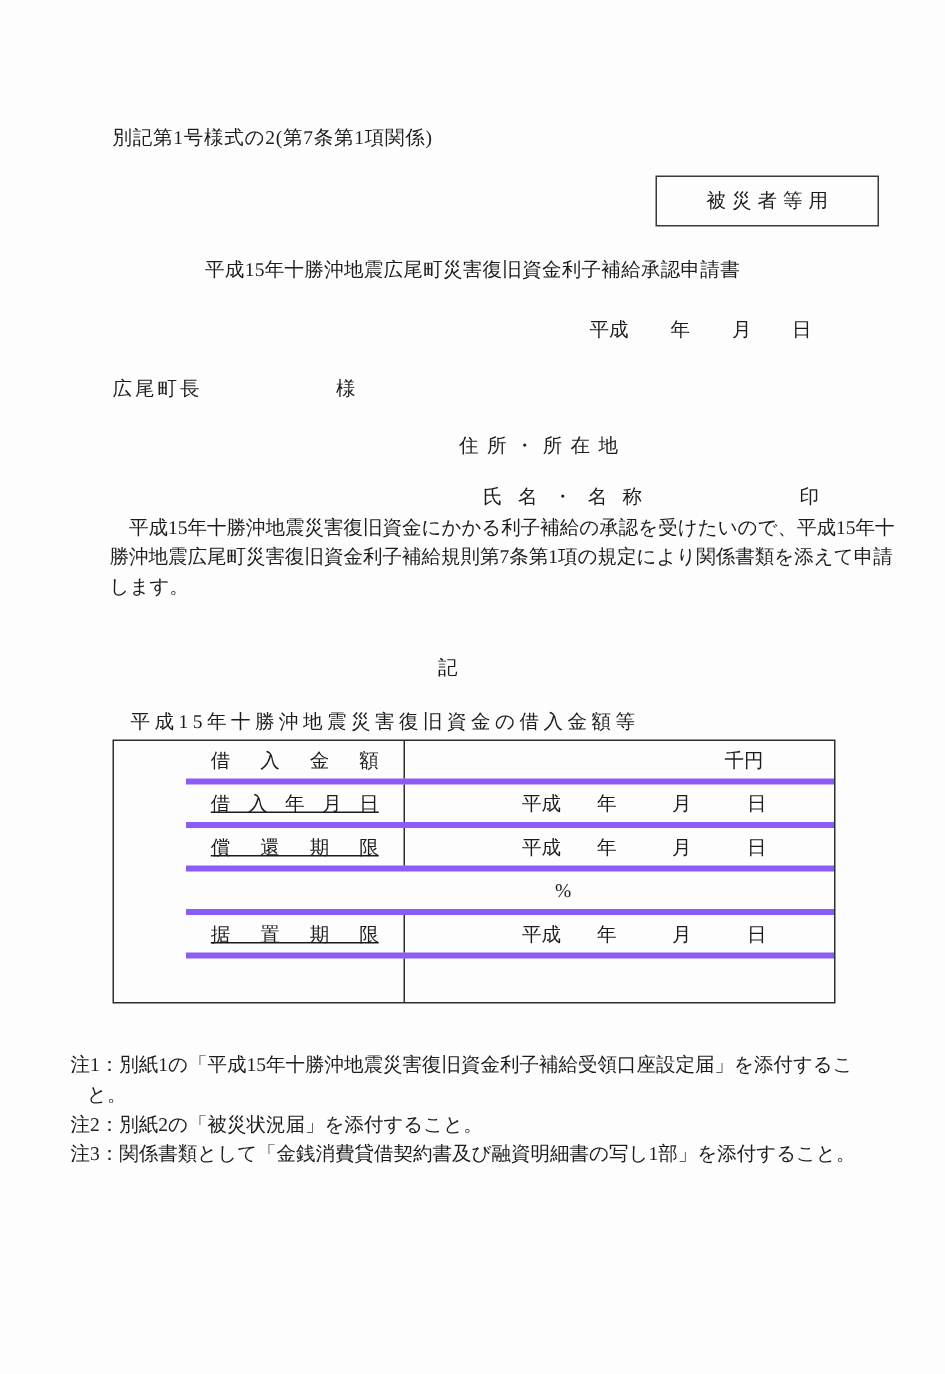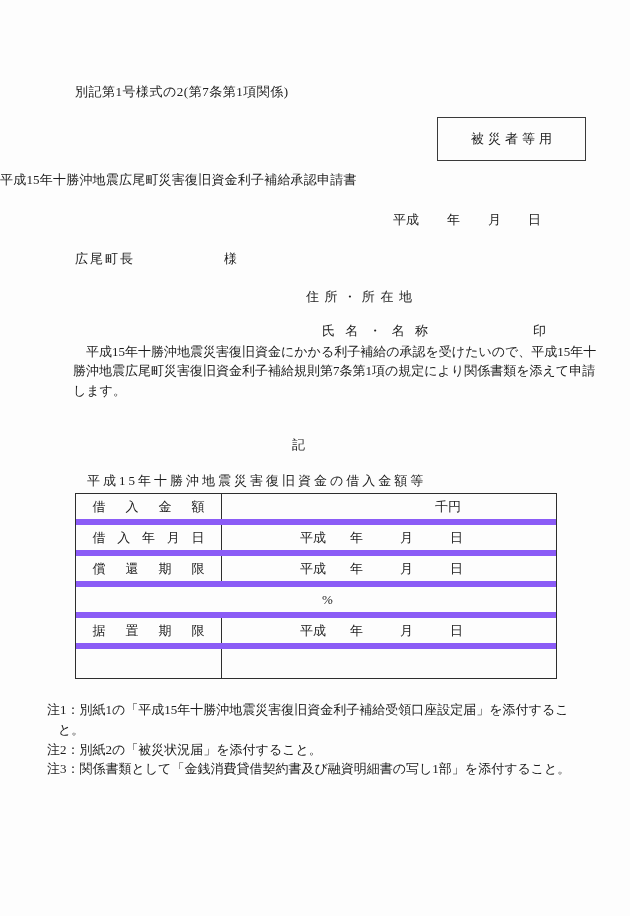--- a/index.html
+++ b/index.html
@@ -11,27 +11,27 @@
     color:#1c1c1c;
     font-family:"Liberation Serif","DejaVu Serif",serif;
     font-size:13px;
     overflow:hidden;
   }
   .abs { position:absolute; white-space:nowrap; }
 
   .form-number { left:75px; top:83px; letter-spacing:0.5px;text-align:center; }
 
   .audience-box {
-    left:437px; top:117px; width:149px; height:44px;
+    left:437px; top:117px; width:149px; height:34px;
     border:1px solid #3a3a3a; box-sizing:border-box;
     display:flex; align-items:center; justify-content:center;
   }
   .audience-box span { letter-spacing:4px; margin-right:-4px; }
 
-  .doc-title { left:0; top:171px; width:630px; text-align:left; letter-spacing:0.2px; }
+  .doc-title { left:0; top:171px; width:630px; text-align:center; letter-spacing:0.2px; }
 
   .date-line span, .era-cell span { position:absolute; top:0; white-space:nowrap; }
   .date-line { left:0; top:211px; width:630px; height:16px; }
   .dl-era   { left:393px; }
   .dl-year  { left:447px; }
   .dl-month { left:488px; }
   .dl-day   { left:528px; }
 
   .addressee { left:75px; top:250px; letter-spacing:2px; }
   .honorific { left:224px; top:250px; }
@@ -45,24 +45,24 @@
 
   .body-par { left:73px; top:342px; width:530px; line-height:19.4px; }
   .body-par div { white-space:nowrap; }
 
   .section-marker { left:292px; top:436px; }
 
   .table-caption { left:87px; top:472px; letter-spacing:3px; }
 
   .loan-table {
     left:75px; top:493px; width:482px;
-    border:1px solid #2e2e2e; box-sizing:border-box;
+    border:1px solid #2e2e2e; box-sizing:border-box;padding-left:48px;
   }
   .trow { display:flex; height:25px; }
-  .trow + .trow { border-top:6px solid #8b5cf6; }
+  .trow + .trow { border-top:4px solid #8b5cf6;text-decoration:underline; }
   .trow.last { height:29px; }
   .tlabel {
     width:146px; border-right:1px solid #2e2e2e; box-sizing:border-box;
     display:flex; align-items:center; justify-content:center;
   }
   .jlabel { width:112px; text-align:justify; text-align-last:justify; }
   .tvalue { flex:1; position:relative; }
   .tok { position:absolute; top:50%; transform:translateY(-50%); white-space:nowrap; }
   .l78{left:78px} .l128{left:128px} .l178{left:178px} .l228{left:228px}
   .l213{left:213px} .l246{left:246px}

